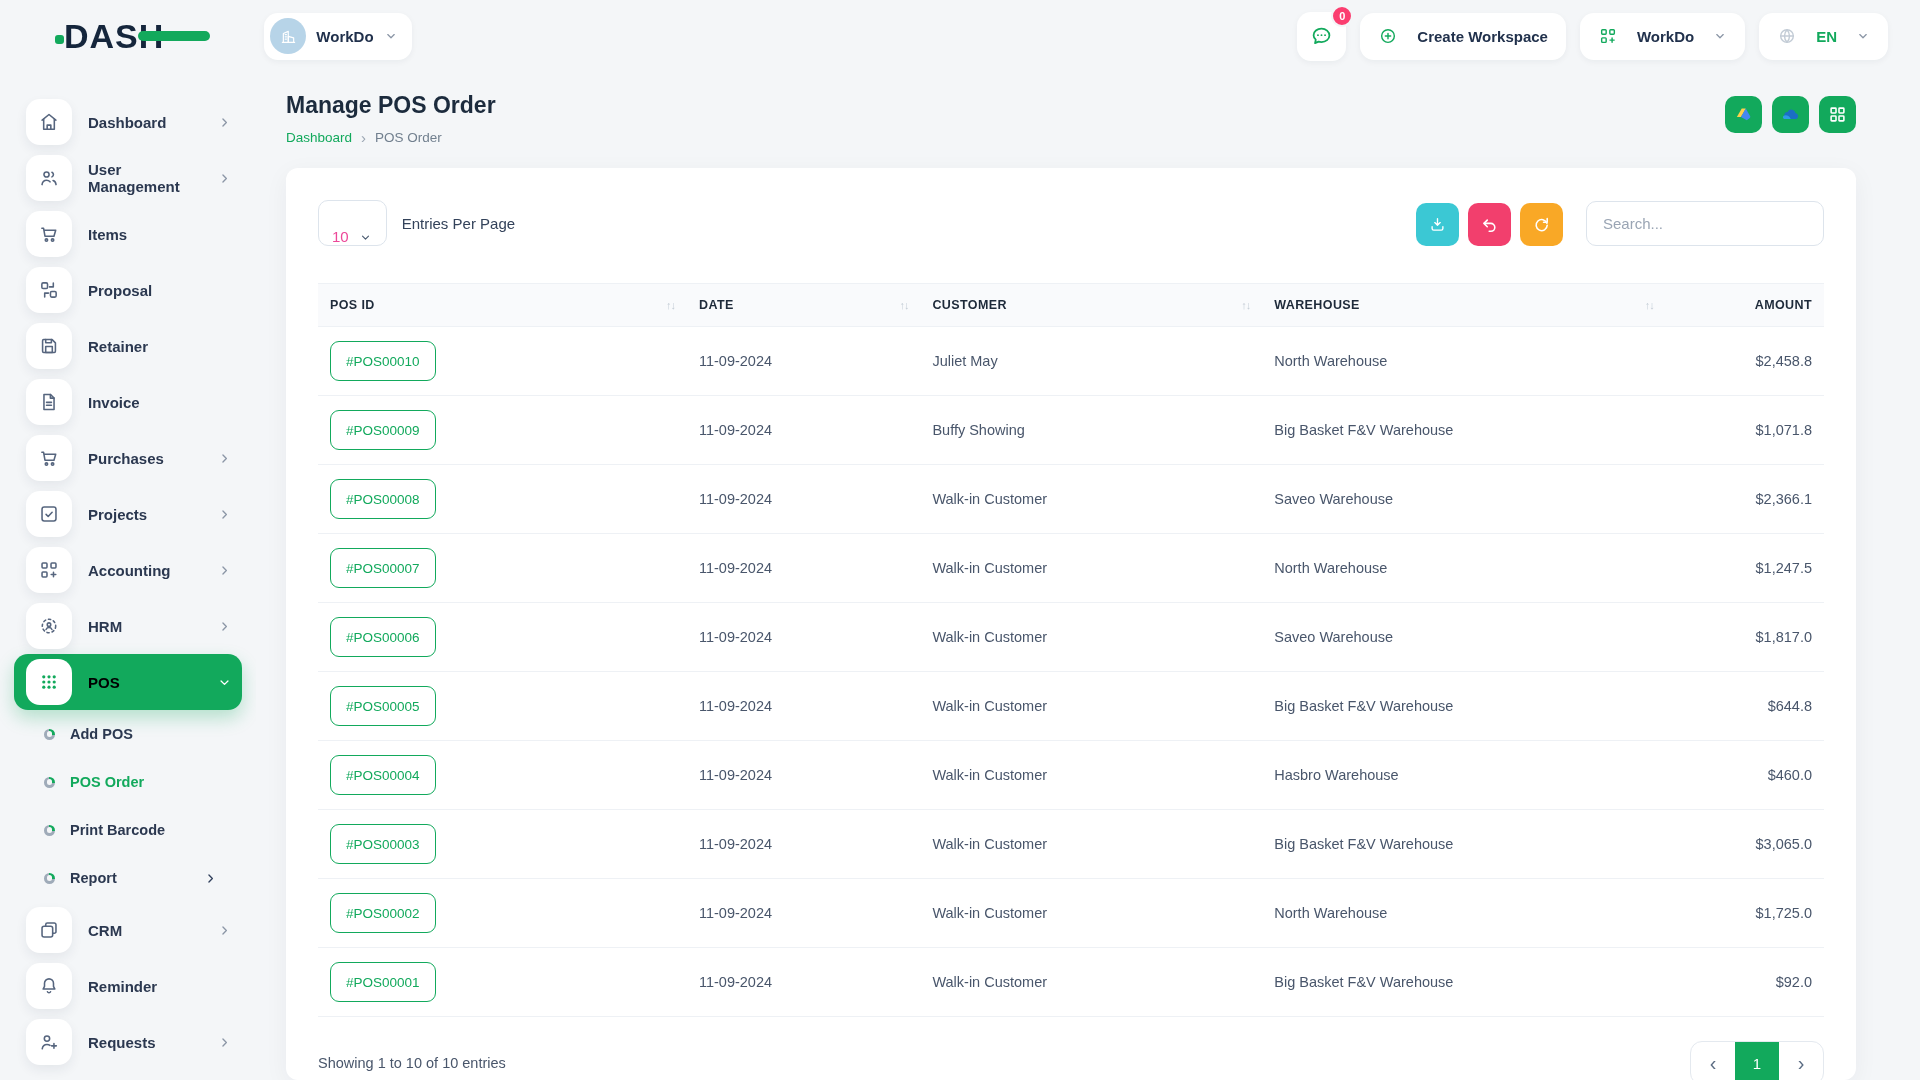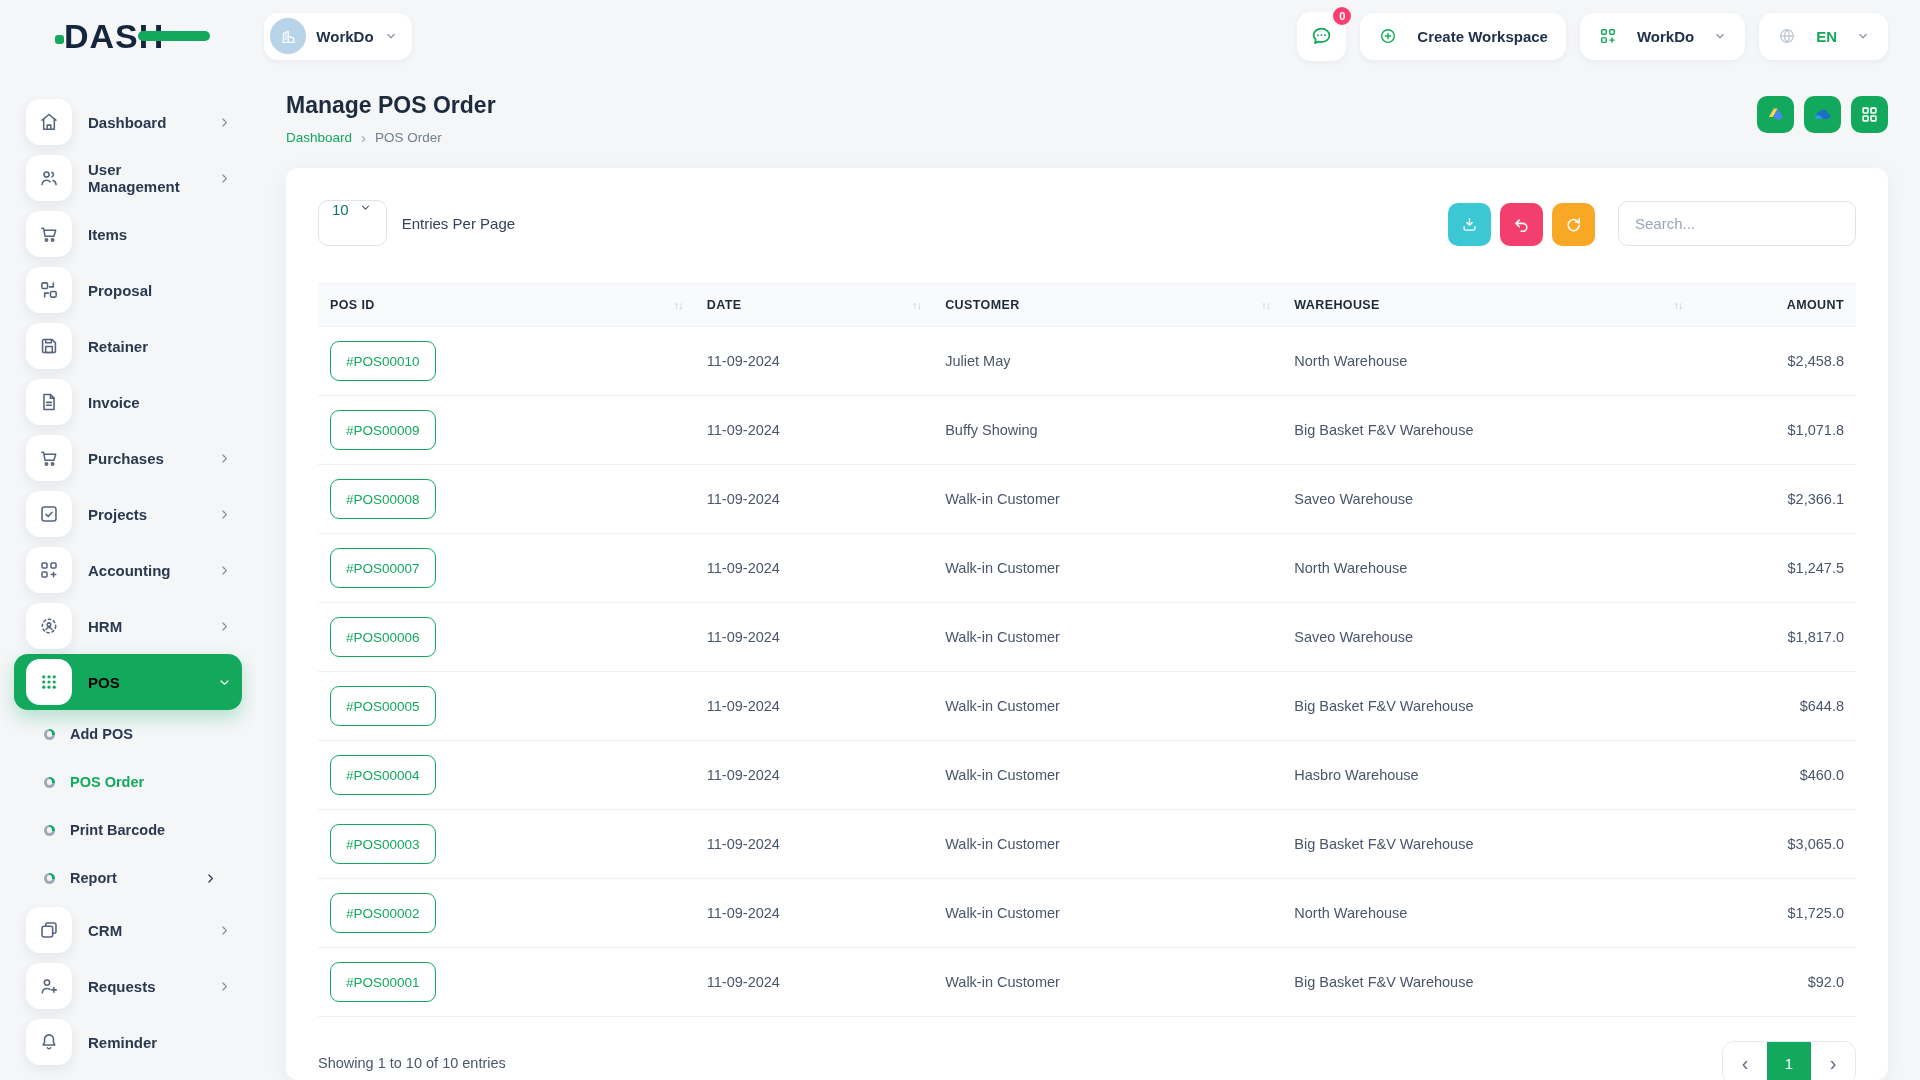--- a/index.html
+++ b/index.html
@@ -43,35 +43,35 @@
   .side-item.active{background:var(--accent);color:#000000;box-shadow:0 8px 18px rgba(18,169,92,.28)}
   .side-item.active .icon-box{color:var(--accent);box-shadow:none}
   .side-item.active .chev{color:#fff}
   .sub-item{display:flex;align-items:center;height:48px;padding:0 24px 0 30px;font-size:14.5px;font-weight:600;color:#2b3850;cursor:pointer}
   .bullet{width:11px;height:11px;border-radius:50%;background:conic-gradient(var(--accent) 0 100deg,#9fabb9 100deg 360deg);position:relative;margin-right:15px;flex:0 0 11px}
   .bullet::after{content:"";position:absolute;inset:2.6px;border-radius:50%;background:#f4f6f8}
   .sub-item.active{color:var(--accent)}
   .sub-item .chev{margin-left:auto;color:#31405c}
 
   
-  .main{flex:1;padding:20px 32px 0 30px;overflow:hidden}
+  .main{flex:1;padding:20px 64px 0 30px;overflow:hidden}
   .page-head{display:flex;justify-content:space-between;align-items:flex-start;height:60px}
   .page-title{font-size:23px;font-weight:700;color:#1c2b3d;margin-bottom:11px}
   .breadcrumb{display:flex;align-items:center;gap:9px;font-size:13.5px}
   .breadcrumb a{color:var(--accent);text-decoration:none;cursor:pointer}
   .breadcrumb .sep{color:#9aa5b2;font-size:15px;line-height:1}
   .breadcrumb .cur{color:#72808f}
   .integrations{display:flex;gap:10px;margin-top:4px}
   .int-btn{width:37px;height:37px;border-radius:10px;background:var(--accent);display:flex;align-items:center;justify-content:center}
   .int-btn svg{width:21px;height:21px}
 
   .card{margin-top:16px;background:#fff;border-radius:12px;padding:32px 32px 40px;box-shadow:0 6px 24px rgba(24,40,66,.05);height:912px}
   .toolbar{display:flex;align-items:center;justify-content:space-between}
   .toolbar-left{display:flex;align-items:center}
-  .entries-select{display:flex;align-items:flex-start;gap:10px;border:1px solid #dde4ec;border-radius:10px;height:46px;padding:0 13px;font-size:15px;color:#0f766e;background:#fff}
+  .entries-select{display:flex;align-items:flex-end;gap:10px;border:1px solid #dde4ec;border-radius:10px;height:46px;padding:0 13px;font-size:15px;color:#ec4899;background:#fff}
   .entries-select .chev-sm{color:#4a5a70}
   .entries-select .chev-sm svg{width:13px;height:13px}
   .entries-label{margin-left:15px;font-size:15px;color:#33425a}
   .toolbar-right{display:flex;align-items:flex-end;gap:9px}
   .act{width:43px;height:43px;border-radius:10px;display:flex;align-items:center;justify-content:center;color:#fff}
   .act svg{width:19px;height:19px}
   .act.cyan{background:var(--cyan)} .act.pink{background:var(--pink)} .act.orange{background:var(--orange)}
   .search{margin-left:14px;width:238px;height:45px;border:1px solid #dde4ec;border-radius:10px;padding:0 16px;font-size:15px;color:#2b3850;background:#fff;outline:none;font-family:inherit}
   .search::placeholder{color:#9aa5b4}
 
@@ -360,40 +360,40 @@
           <span>CRM</span>
           <span class="chev">
             <svg viewBox="0 0 24 24" fill="none" stroke="currentColor" stroke-width="2.1" stroke-linecap="round" stroke-linejoin="round">
               <path d="M9.5 6.5 15 12l-5.5 5.5"></path>
             </svg>
           </span>
         </div>
         <div class="side-item">
           <span class="icon-box">
             <svg viewBox="0 0 24 24" fill="none" stroke="currentColor" stroke-width="1.7" stroke-linecap="round" stroke-linejoin="round">
+              <path d="M12 4.2a4.9 4.9 0 0 0-4.9 4.9v3.3l-1.5 2.9h12.8l-1.5-2.9V9.1A4.9 4.9 0 0 0 12 4.2z"></path>
+              <path d="M10.3 18.3a1.9 1.9 0 0 0 3.4 0"></path>
+            </svg>
+          </span>
+          <span>Reminder</span>
+        </div>
+        <div class="side-item">
+          <span class="icon-box">
+            <svg viewBox="0 0 24 24" fill="none" stroke="currentColor" stroke-width="1.7" stroke-linecap="round" stroke-linejoin="round">
               <circle cx="9.8" cy="8.3" r="2.9"></circle>
               <path d="M4.6 19.4c.5-3.1 2.5-4.7 5.2-4.7 1.3 0 2.4.3 3.3 1"></path>
               <path d="M17.4 13.6v5.2M14.8 16.2h5.2"></path>
             </svg>
           </span>
           <span>Requests</span>
           <span class="chev">
             <svg viewBox="0 0 24 24" fill="none" stroke="currentColor" stroke-width="2.1" stroke-linecap="round" stroke-linejoin="round">
               <path d="M9.5 6.5 15 12l-5.5 5.5"></path>
             </svg>
           </span>
-        </div>
-        <div class="side-item">
-          <span class="icon-box">
-            <svg viewBox="0 0 24 24" fill="none" stroke="currentColor" stroke-width="1.7" stroke-linecap="round" stroke-linejoin="round">
-              <path d="M12 4.2a4.9 4.9 0 0 0-4.9 4.9v3.3l-1.5 2.9h12.8l-1.5-2.9V9.1A4.9 4.9 0 0 0 12 4.2z"></path>
-              <path d="M10.3 18.3a1.9 1.9 0 0 0 3.4 0"></path>
-            </svg>
-          </span>
-          <span>Reminder</span>
         </div>
       </aside>
 
     <main class="main">
       <div class="page-head">
         <div>
           <h1 class="page-title">Manage POS Order</h1>
           <nav class="breadcrumb">
             <a>Dashboard</a>
             <span class="sep">›</span>

